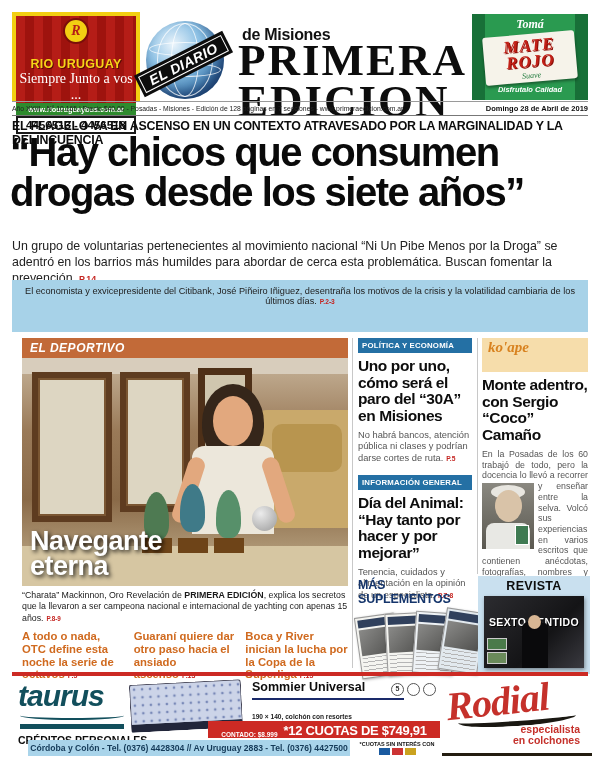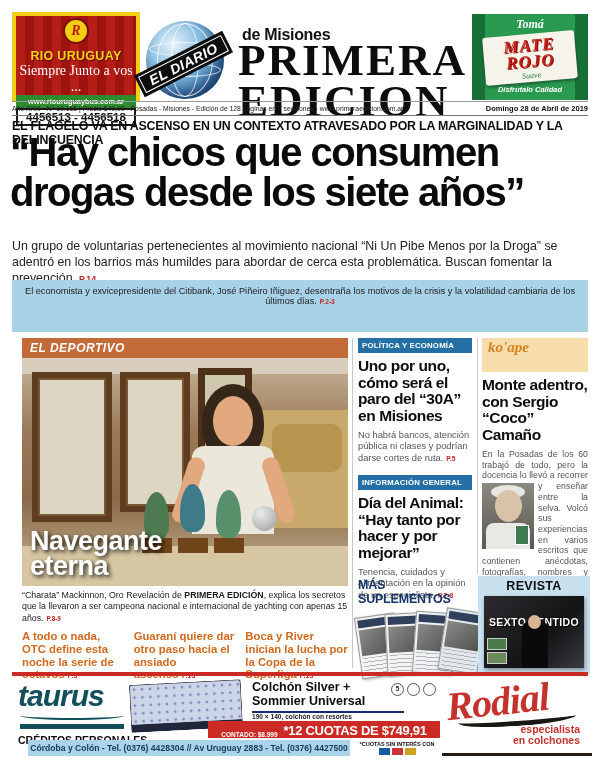--- a/index.html
+++ b/index.html
@@ -3,21 +3,21 @@
 <meta charset="utf-8">
 <style>
 *{margin:0;padding:0;box-sizing:border-box}
 body{background:#888;font-family:"Liberation Sans",sans-serif}
 #page{position:relative;width:600px;height:784px;background:#fff;margin:0 auto;overflow:hidden;color:#111}
 .abs{position:absolute}
 
 .rio{background:#f2cf12;padding:4px;display:flex;flex-direction:column}
 .rio-red{flex:1;background:repeating-linear-gradient(90deg,#b51d17 0 9px,#9e130e 9px 18px);text-align:center;padding-top:2px}
 .rio-circle{width:26px;height:26px;border-radius:50%;background:#f2cf12;border:2px solid #7a0e0a;margin:0 auto;color:#b51d17;font-weight:700;font-style:italic;font-family:"Liberation Serif",serif;font-size:14px;line-height:22px}
-.rio-name{color:#f7d418;font-weight:700;font-size:12.5px;letter-spacing:.3px;text-shadow:1px 1px 0 #5a0a06;margin-top:5px}
+.rio-name{color:#f7d418;font-weight:700;font-size:12.5px;letter-spacing:.3px;text-shadow:1px 1px 0 #5a0a06;margin-top:13px}
 .rio-slogan{color:#fff;font-family:"Liberation Serif",serif;font-size:14px}
 .rio-url{background:#2e8b2e;color:#fff;font-size:7.3px;font-weight:700;text-align:center;padding:2px 0}
 .rio-phones{background:#fff;border:2px solid #1a1a1a;color:#0d0d0d;font-weight:700;font-size:11.5px;text-align:center;padding:1px 0}
 .globe{width:78px;height:78px;border-radius:50%;background:radial-gradient(circle at 35% 30%,#eaf4fb 0%,#8cc0e4 35%,#3a7ab0 72%,#1c4f80 100%);box-shadow:inset -5px -7px 12px rgba(0,0,40,.45)}
 .gmer,.gpar{position:absolute;border:1.5px solid rgba(255,255,255,.75);border-radius:50%}
 .m1{left:25px;top:2px;width:28px;height:74px}
 .m2{left:11px;top:2px;width:56px;height:74px}
 .p1{left:3px;top:21px;width:72px;height:14px}
 .p2{left:3px;top:42px;width:72px;height:14px}
 .eldiario{background:#0d0d0d;color:#fff;font-weight:700;font-style:italic;font-size:14px;padding:4px 12px;transform:rotate(-27deg);outline:1.5px solid #fff;outline-offset:-4px;letter-spacing:.5px}
@@ -283,21 +283,20 @@
 
   <div class="abs redrule" style="left:12px;top:672px;width:576px;height:4px"></div>
 
   <section class="abs" style="left:12px;top:681px;width:428px;height:78px">
     <div class="ta-logo">taurus</div>
     <div class="ta-wave"></div>
     <div class="ta-bar"></div>
     <div class="ta-cred">CRÉDITOS PERSONALES</div>
     <div class="ta-matt"></div>
     <div class="ta-prod">
-      <div>Colchón Silver +</div>
       <div>Sommier Universal</div>
     </div>
     <div class="ta-spec">190 × 140, colchón con resortes</div>
     <div class="ta-price">
       <span class="ta-contado">CONTADO: $8.999</span>
       <span class="ta-cuotas">*12 CUOTAS DE $749,91</span>
     </div>
     <div class="ta-badges">
       <span class="bdg">5</span>
       <span class="bdg"></span>

